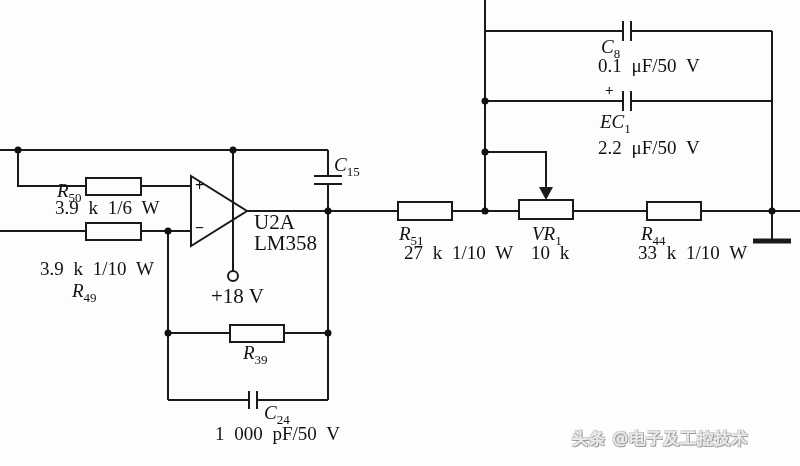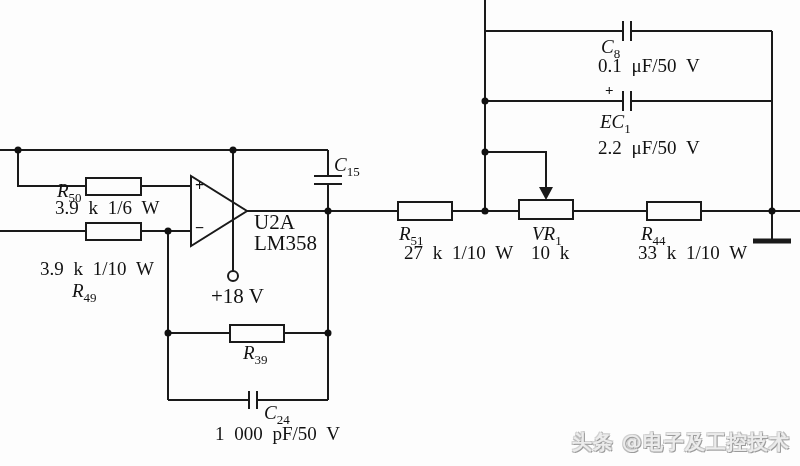--- a/index.html
+++ b/index.html
@@ -12,21 +12,21 @@
   .lbl { position:absolute; color:#111; white-space:nowrap; line-height:1.05; }
   .ref { font-size:19px; font-style:italic; }
   .ref sub { font-size:13px; font-style:normal; line-height:0; }
   .val { font-size:19px; word-spacing:5px; }
   .plain { font-size:21px; }
   .sign { font-size:16px; font-weight:bold; }
   .pol { font-size:15px; font-weight:bold; }
   .watermark {
     position:absolute; left:572px; top:429px;
     font-family:"DejaVu Sans",sans-serif;
-    font-size:20px; font-weight:bold; letter-spacing:1px;
+    font-size:16px; font-weight:bold; letter-spacing:1px;
     color:#ececec;
     text-shadow:1px 1px 0 #9b9b9b, -1px -1px 0 #d2d2d2, 1px -1px 0 #bdbdbd, -1px 1px 0 #bdbdbd;
   }
 </style>
 </head>
 <body>
 
 <div id="stage">
 
   <svg id="wires" width="800" height="466" viewBox="0 0 800 466">

